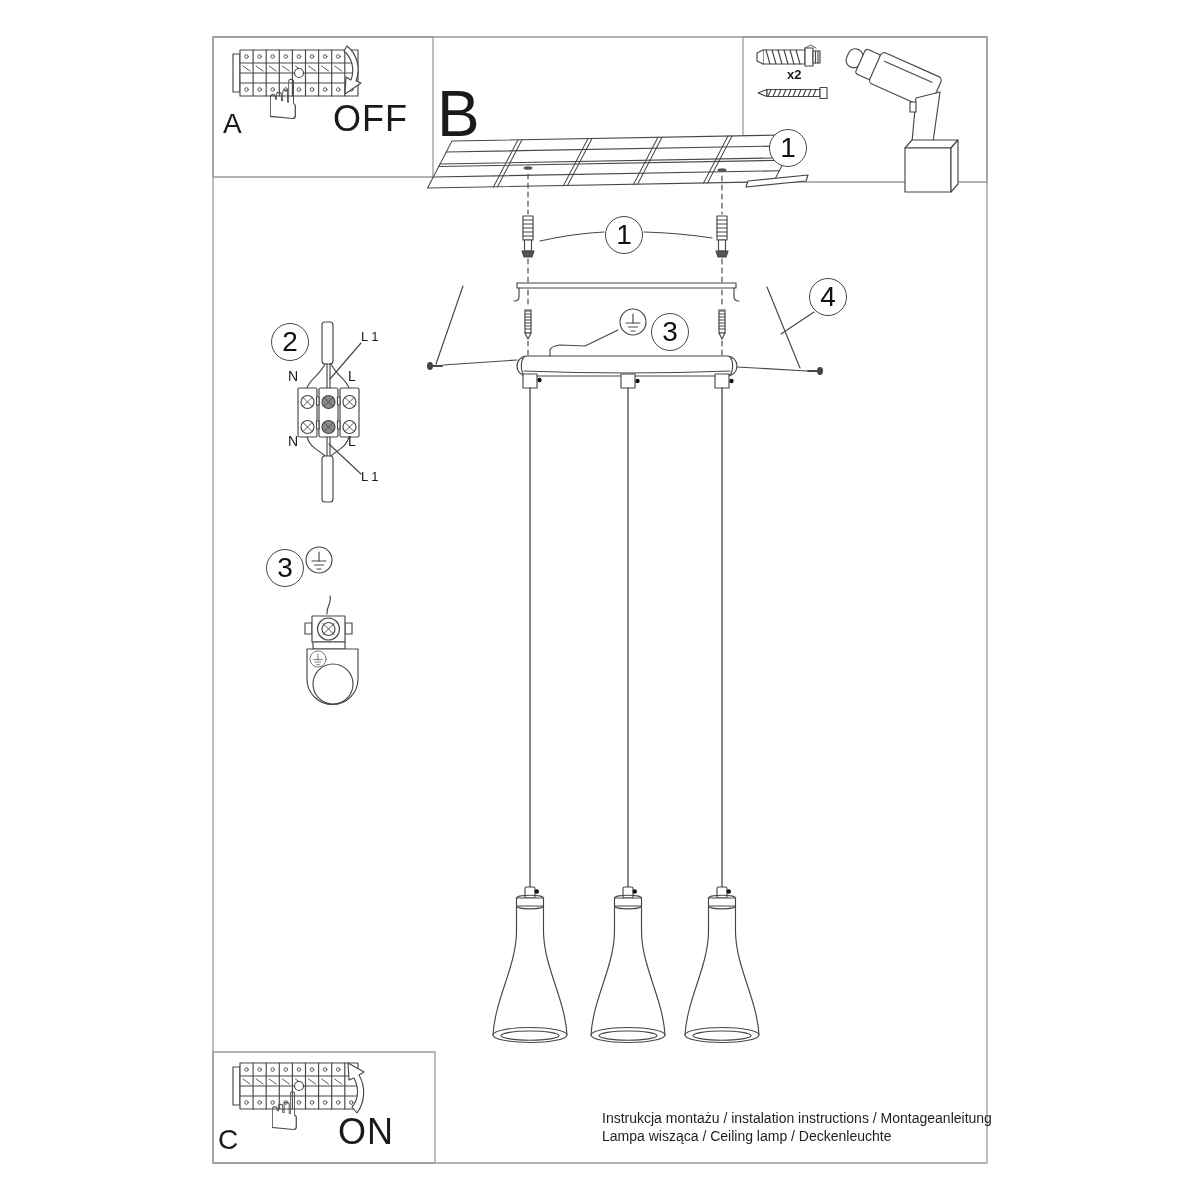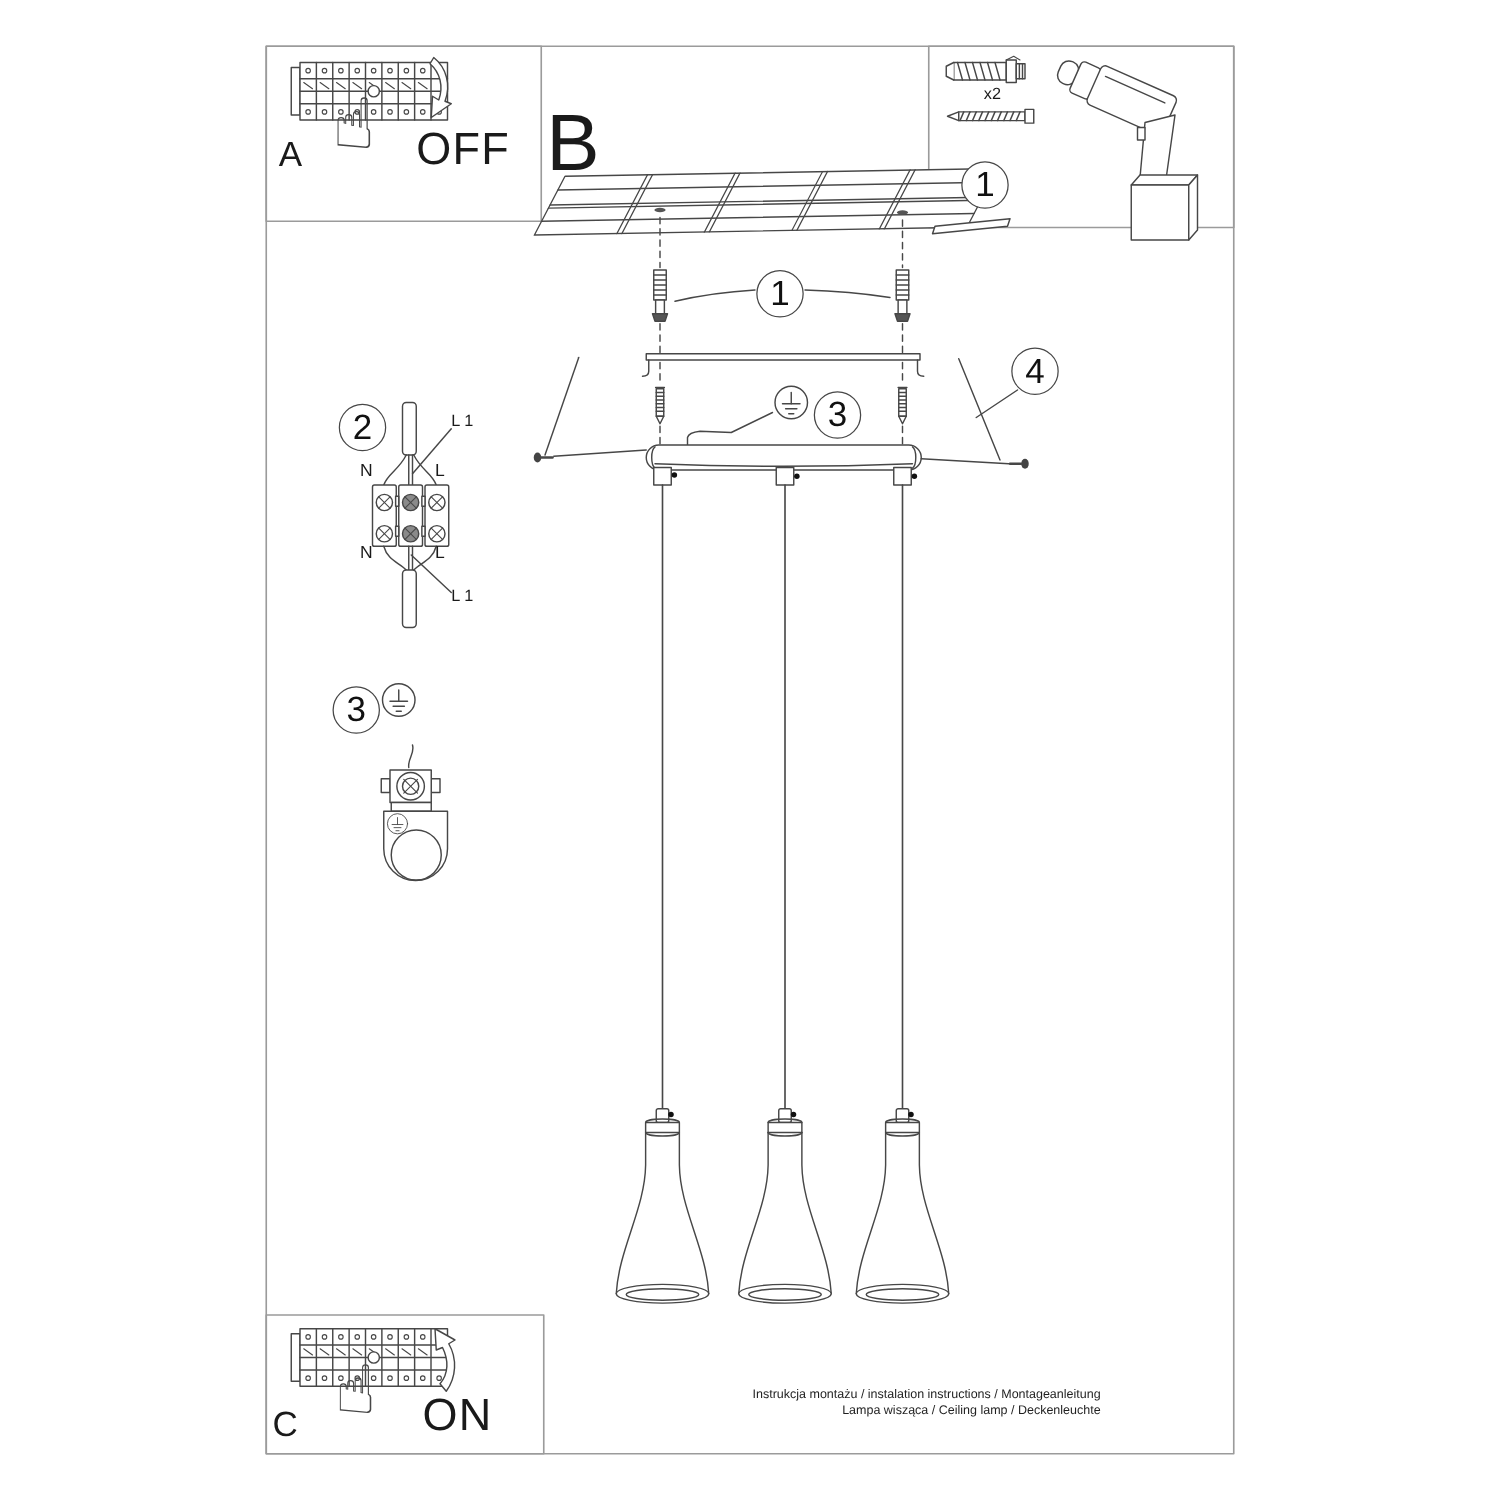--- a/index.html
+++ b/index.html
@@ -6,21 +6,21 @@
   #sheet{position:relative;width:1200px;height:1200px;background:#fff;overflow:hidden;
          font-family:"Liberation Sans",sans-serif;color:#1a1a1a;}
   #art{position:absolute;left:0;top:0;}
   .t{position:absolute;color:#1a1a1a;font-family:"Liberation Sans",sans-serif;line-height:1;white-space:nowrap;}
   .badge{position:absolute;width:38px;height:38px;box-sizing:border-box;border:1.7px solid #474747;
          border-radius:50%;display:flex;align-items:center;justify-content:center;
          font-size:28px;color:#111;background:#fff;}
   .hand{position:absolute;font-family:"DejaVu Sans",sans-serif;color:#474747;line-height:1;}
   .step-letter{font-size:28px;}
   .switch-word{font-size:36px;letter-spacing:1px;}
-  .footer-line{font-size:10px;line-height:1.3;color:#1f1f1f;text-align:right;}
+  .footer-line{font-size:14px;line-height:1.3;color:#1f1f1f;}
 </style>
 </head>
 <body>
 
 <div id="sheet">
 
 <svg id="art" width="1200" height="1200" viewBox="0 0 1200 1200" fill="none" stroke="#474747" stroke-width="1.15" stroke-linecap="round" stroke-linejoin="round">
 
   <defs>
 
@@ -331,21 +331,21 @@
 <div class="hand" style="left:268px;top:1085px;font-size:54px;">☝</div>
 
 <div class="t step-letter" style="left:223px;top:110px;">A</div>
 <div class="t switch-word" style="left:333px;top:101px;">OFF</div>
 
 <div class="t" style="left:437px;top:82px;font-size:64px;">B</div>
 
 <div class="t step-letter" style="left:218px;top:1126px;">C</div>
 <div class="t switch-word" style="left:338px;top:1114px;">ON</div>
 
-<div class="t" style="left:787px;top:68px;font-size:13px;">x2</div>
+<div class="t" style="left:787px;top:68px;font-size:13px;font-weight:bold;">x2</div>
 <div class="badge" style="left:769px;top:129px;">1</div>
 
 <div class="badge" style="left:605px;top:216px;">1</div>
 <div class="badge" style="left:651px;top:313px;">3</div>
 <div class="badge" style="left:809px;top:278px;">4</div>
 
 <div class="badge" style="left:271px;top:323px;">2</div>
 <div class="t" style="left:288px;top:369px;font-size:14px;">N</div>
 <div class="t" style="left:348px;top:369px;font-size:14px;">L</div>
 <div class="t" style="left:288px;top:434px;font-size:14px;">N</div>

